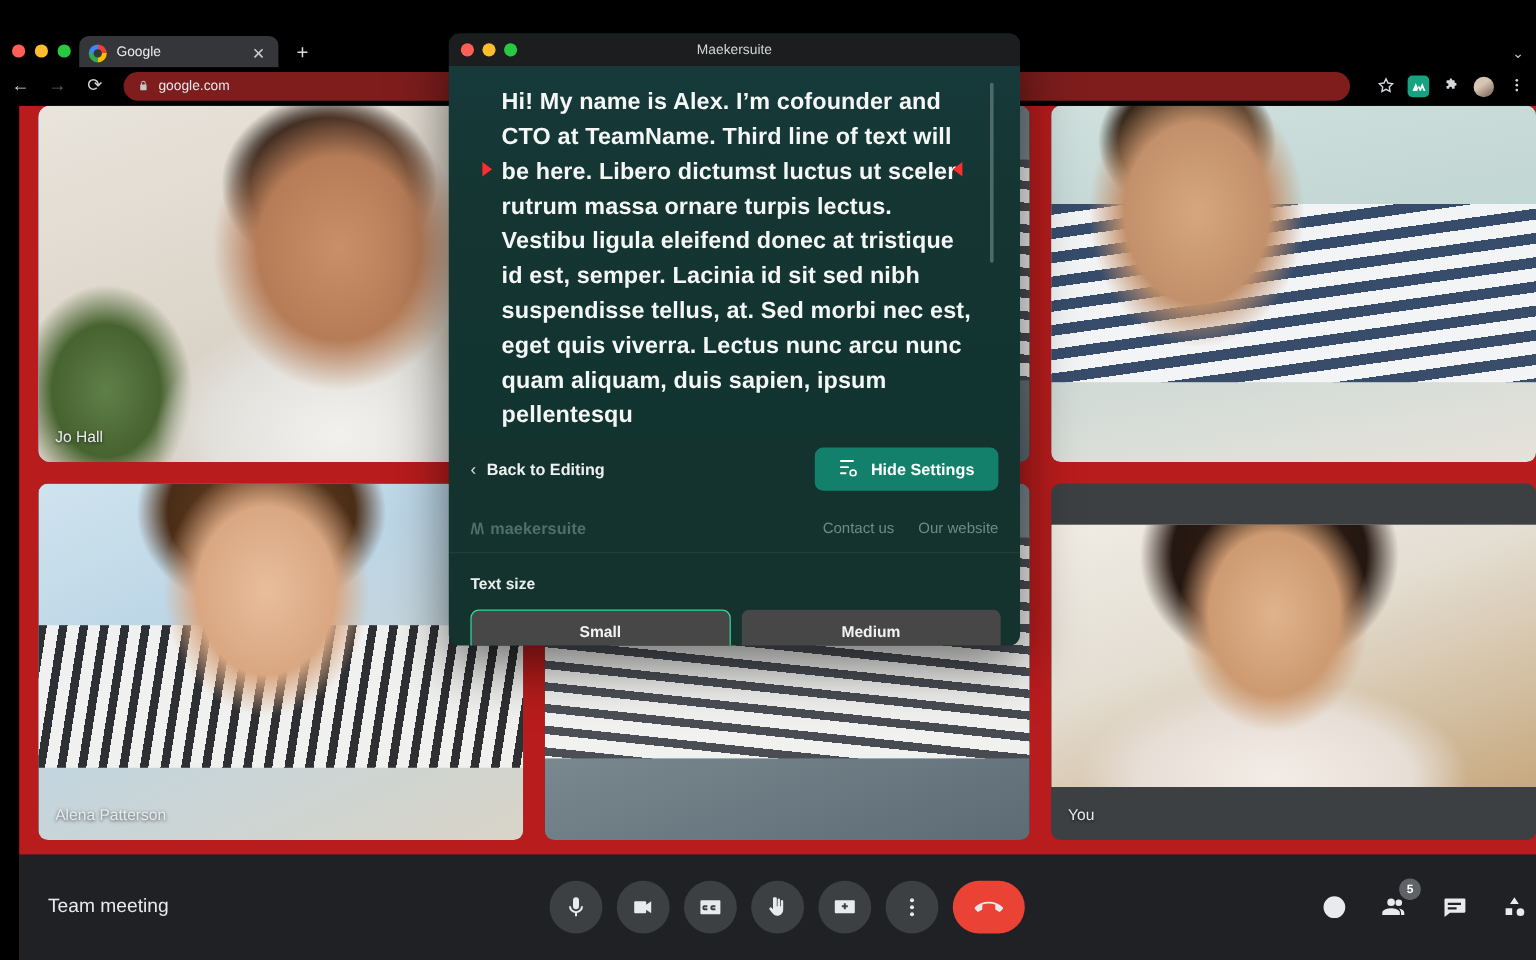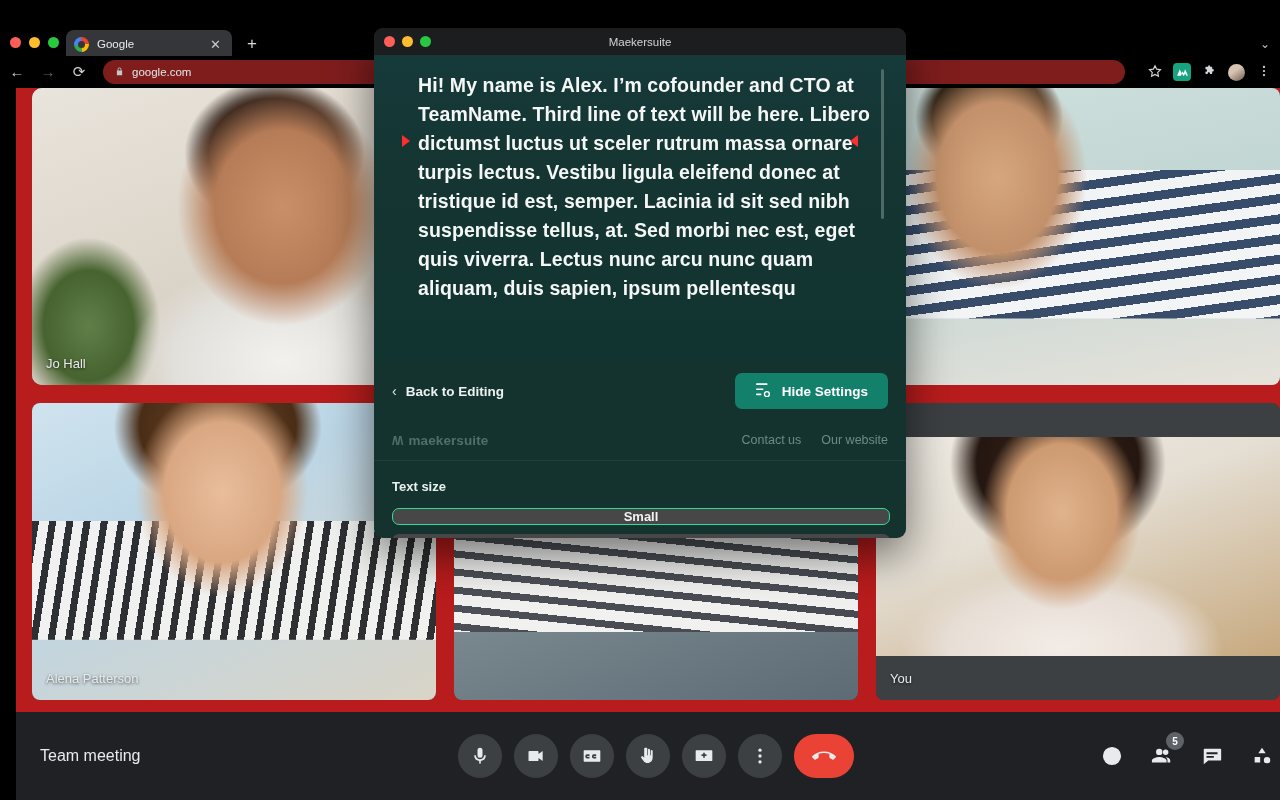--- a/index.html
+++ b/index.html
@@ -145,21 +145,21 @@
   .ric { position:relative; width:28px; height:28px; display:flex; align-items:center; justify-content:center; cursor:pointer; }
   .ric svg { fill:#e8eaed; }
   .badge {
     position:absolute; top:-10px; right:-8px; min-width:18px; height:18px; padding:0 4px;
     background:#5f6368; color:#fff; border-radius:9px; font-size:10px; font-weight:600;
     display:flex; align-items:center; justify-content:center;
   }
 
   
   .ms-window {
-    position:absolute; left:374px; top:28px; width:532px; height:510px;
+    position:absolute; left:374px; top:28px; width:476px; height:510px;
     background:#14332f; border-radius:9px; overflow:hidden; z-index:20;
     box-shadow:0 16px 46px rgba(0,0,0,.55);
     display:flex; flex-direction:column;
   }
   .ms-titlebar {
     height:27px; background:#1b1d1e; display:flex; align-items:center;
     position:relative; flex:0 0 auto;
   }
   .ms-titlebar .traffic2 { position:absolute; left:10px; display:flex; gap:7px; }
   .ms-titlebar .traffic2 span { width:11px; height:11px; border-radius:50%; }
@@ -206,21 +206,21 @@
   .ms-logo { display:flex; align-items:center; gap:6px; }
   .ms-logo .mark { color:#4f6f6a; font-size:13px; font-weight:700; letter-spacing:-1px; }
   .ms-logo .wordmark { color:#4f6f6a; font-size:13.5px; font-weight:700; letter-spacing:.1px; }
   .ms-links { display:flex; gap:20px; }
   .ms-links a { color:#6f8a86; font-size:12.5px; text-decoration:none; cursor:pointer; }
   .ms-settings {
     flex:1 1 auto; padding:18px 16px 0 18px;
     border-top:1px solid rgba(255,255,255,.05);
   }
   .ms-settings .label { color:#e9f1ef; font-size:13px; font-weight:700; margin-bottom:14px; }
-  .size-row { display:flex; gap:9px;flex-direction:column; }
+  .size-row { display:flex; gap:9px; }
   .size-btn {
     flex:1; height:36px; border-radius:7px; background:#474747;
     display:flex; align-items:center; justify-content:center;
     color:#f1f3f2; font-size:13px; font-weight:600; cursor:pointer;
     border:1.5px solid transparent;
   }
   .size-btn.active { border-color:#2fdc9a; background:#474747; }
 </style>
 </head>
 <body>

